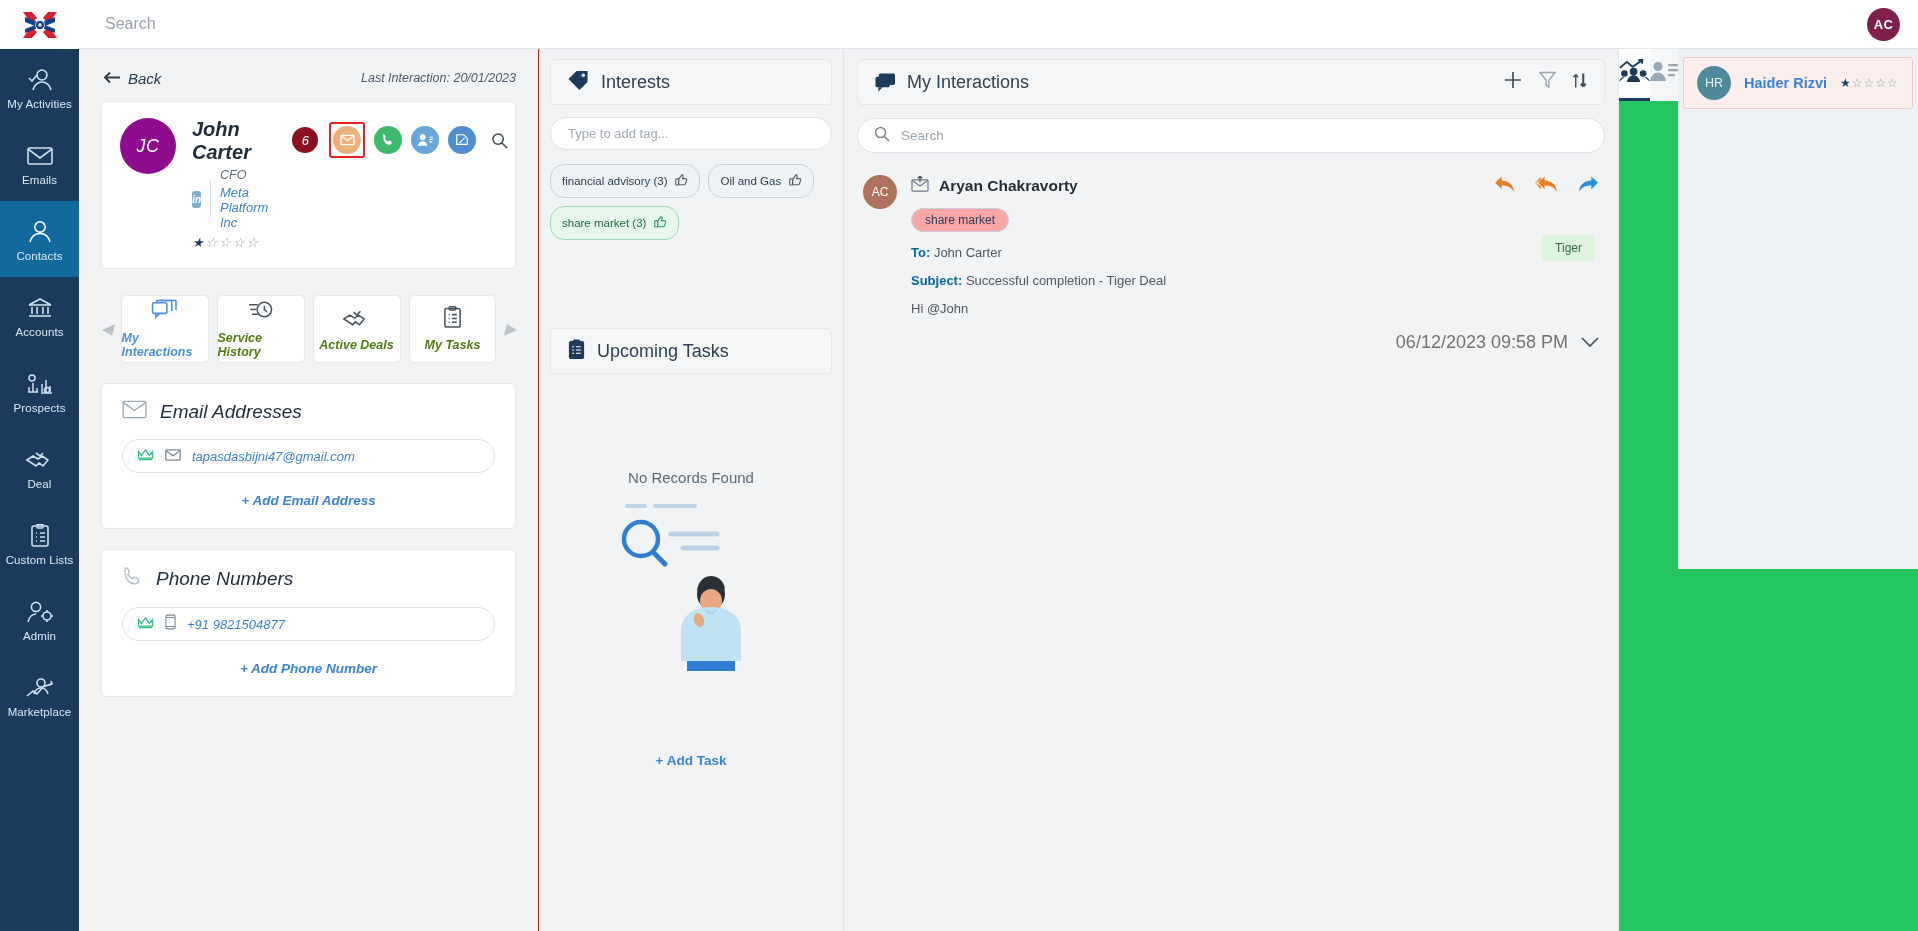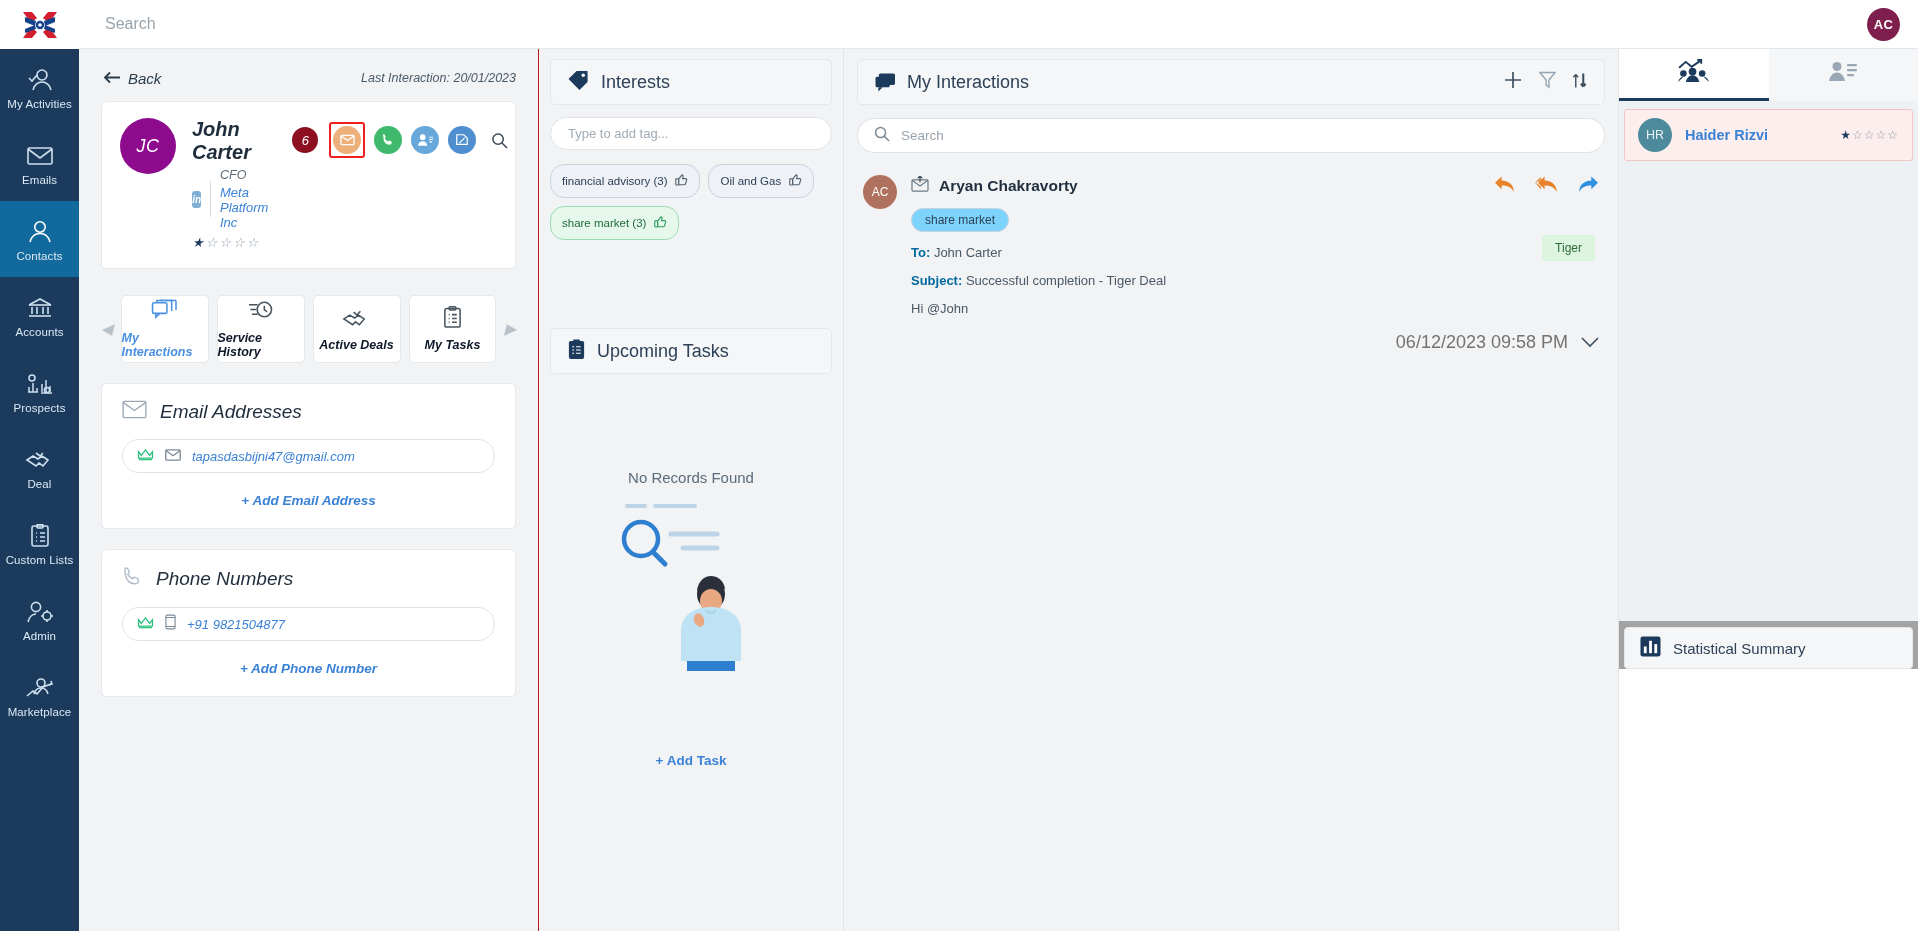--- a/index.html
+++ b/index.html
@@ -119,21 +119,21 @@
   }
 
   .tabrow { display: flex; align-items: center; gap: 8px; margin-top: 26px; }
   .arrow-l, .arrow-r { color: #b9c1c9; font-size: 15px; cursor: pointer; flex: 0 0 auto; }
   .tabs { display: flex; gap: 8px; flex: 1; }
   .tab {
     flex: 1; background: #fff; border: 1px solid #e6e9ec; border-radius: 5px;
     height: 68px; display: flex; flex-direction: column;
     align-items: center; justify-content: center; gap: 5px; cursor: pointer;
   }
-  .tab .tlbl { font-size: 12.5px; color: #0f172a; font-weight: bold; }
+  .tab .tlbl { font-size: 12.5px; color: #4d7c0f; font-weight: bold; }
   .tab.active .tlbl { color: #4a90e2; }
 
   .sect { margin-top: 20px; padding: 16px 20px 20px 20px; }
   .sect-h { display: flex; align-items: center; gap: 13px; }
   .sect-t { font-size: 19px; color: #1f2d3d; }
   .pill {
     margin-top: 16px; border: 1px solid #dfe3e7; border-radius: 20px;
     height: 34px; display: flex; align-items: center; gap: 11px;
     padding: 0 14px; cursor: pointer;
   }
@@ -192,38 +192,38 @@
     width: 34px; height: 34px; border-radius: 50%;
     background: #b0725f; color: #fff; font-size: 12px;
     display: flex; align-items: center; justify-content: center; flex: 0 0 34px;
   }
   .msg-body { flex: 1; min-width: 0; }
   .msg-top { display: flex; align-items: center; gap: 10px; }
   .msg-name { font-size: 15.5px; color: #1f2d3d; font-weight: bold; }
   .msg-reply { margin-left: auto; display: flex; align-items: center; gap: 20px; }
   .msg-tag {
     margin-top: 11px; display: inline-flex; align-items: center;
-    border: 1px solid #c7d2e0; border-radius: 13px; background: #7dd3fc;
+    border: 1px solid #c7d2e0; border-radius: 13px; background: #fca5a5;
     height: 24px; padding: 0 13px; font-size: 12px; color: #2e4157; text-align: right;
   }
   .msg-line { margin-top: 13px; font-size: 13px; color: #4a5866; }
   .msg-line b { color: #0369a1; }
   .deal-chip {
     position: absolute; right: 10px; top: 60px;
     background: #ddf5df; color: #2f6b39; font-size: 12px;
     border-radius: 3px; padding: 6px 13px;
   }
   .msg-foot { display: flex; align-items: center; justify-content: flex-end; gap: 13px; margin-top: 16px; }
   .msg-date { font-size: 18px; color: #737373; }
 
   
   .rightp {
     width: 300px; flex: 0 0 300px;
-    border-left: 1px solid #e1e4e8; background: #a3a3a3;
-    display: flex; flex-direction: column;
+    border-left: 1px solid #e1e4e8; background: #22c55e;
+    display: flex; flex-direction: row;
   }
   .rp-tabs { display: flex; height: 52px; background: #f4f6f8; }
   .rp-tab {
     flex: 1; display: flex; align-items: center; justify-content: center;
     cursor: pointer; border-bottom: 3px solid transparent;
     background: #f4f6f8;
   }
   .rp-tab.active { background: #fff; border-bottom-color: #1b3a5c; }
   .rp-list { background: #eef1f4; padding: 8px 5px; flex: 0 0 auto; height: 520px; }
   .rp-row {

